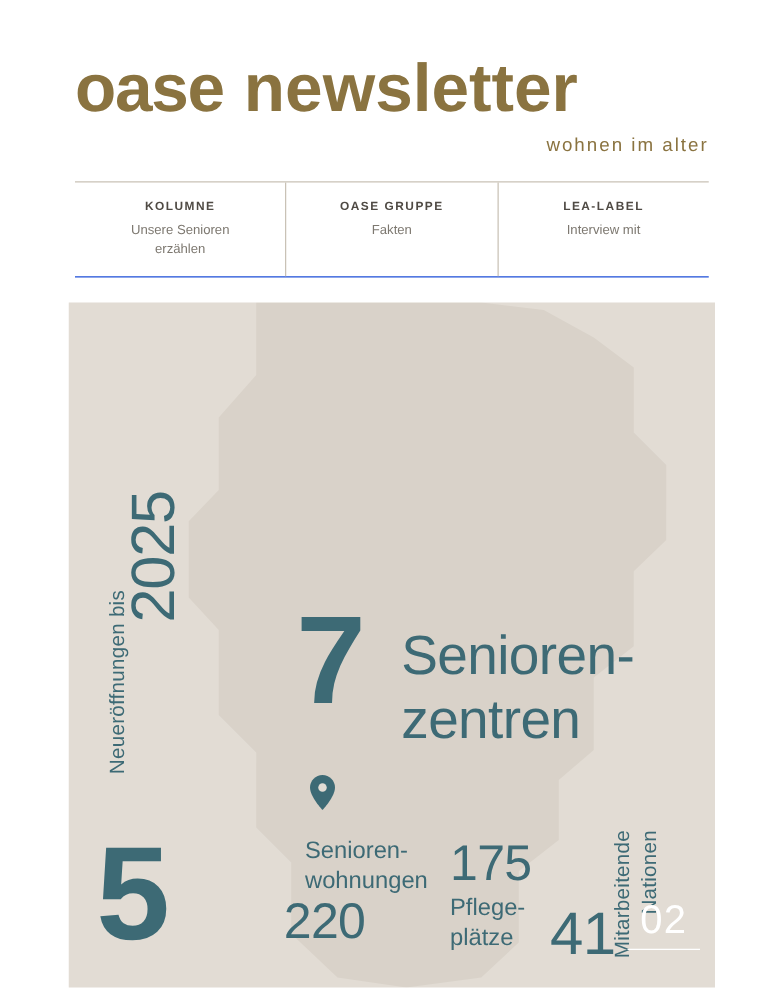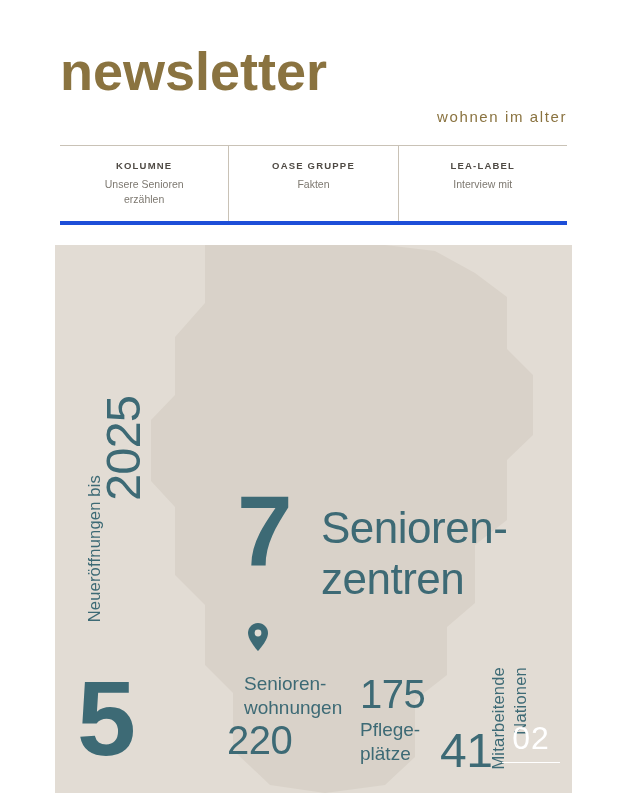--- a/index.html
+++ b/index.html
@@ -43,21 +43,21 @@
     font-size: 15px;
     letter-spacing: 1.6px;
     color: #8a7340;
     text-align: right;
   }
 
   
   .teasers {
     margin: 20px 60px 0 60px;
     border-top: 1px solid #c9c2b6;
-    border-bottom: 4px solid #1d4ed8;
+    border-bottom: 1px solid #1d4ed8;
     display: flex;
     align-items: stretch;
   }
   .teaser {
     flex: 1 1 0;
     text-align: center;
     padding: 14px 6px 14px 6px;
     color: #6f6a62;
   }
   .teaser + .teaser {
@@ -258,20 +258,21 @@
     font-weight: 300;
     line-height: 1.25;
     letter-spacing: 1px;
   }
 </style>
 </head>
 <body>
 
 <div class="masthead">
   <div class="logo-line">
+    <span class="logo-oase">oase</span>
     <span class="logo-newsletter">newsletter</span>
   </div>
   <div class="logo-sub">wohnen im alter</div>
 </div>
 
 <div class="teasers">
   <div class="teaser">
     <div class="teaser-kicker">KOLUMNE</div>
     <div class="teaser-text">Unsere Senioren</div>
     <div class="teaser-text">erzählen</div>

